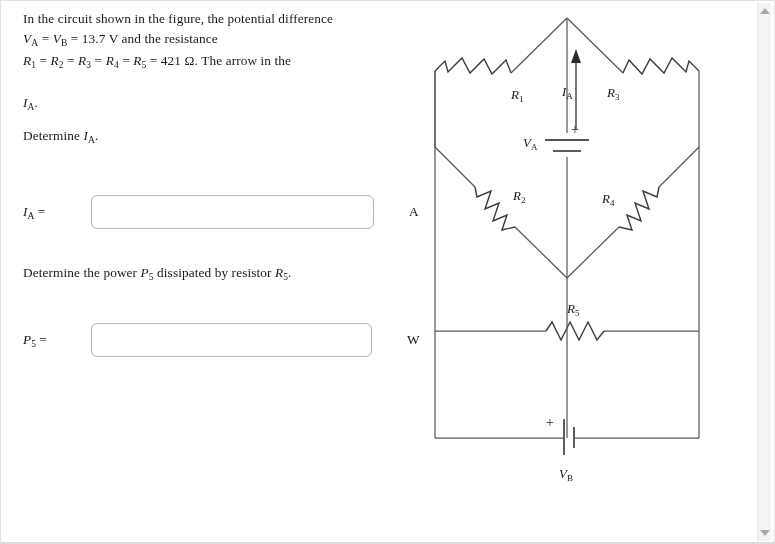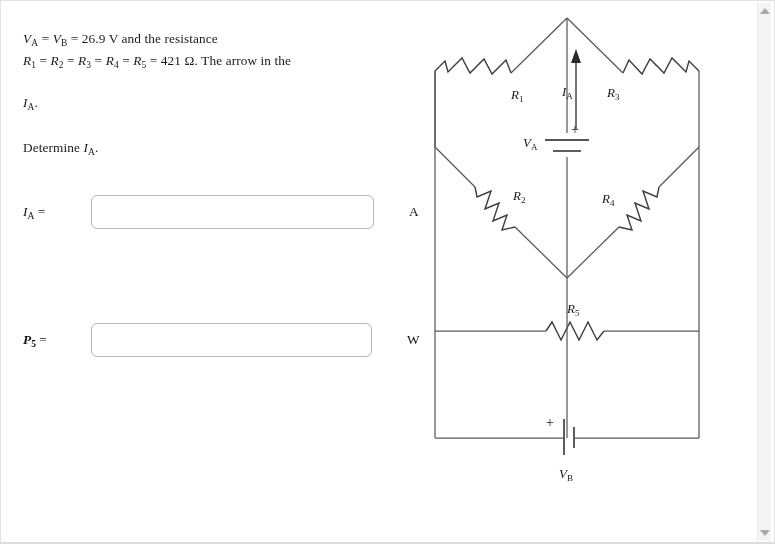--- a/index.html
+++ b/index.html
@@ -70,21 +70,21 @@
   }
   sub {
     font-size: 9.5px;
     vertical-align: baseline;
     position: relative;
     top: 3px;
     font-style: normal;
   }
 
   #statement { width: 360px; }
-  #q1-prompt { margin-top: 24px; }
+  #q1-prompt { margin-top: 12px; }
 
   
   .answer-row {
     position: absolute;
     left: 22px;
     display: flex;
     align-items: center;
     gap: 24px;
   }
   #row-ia { top: 194px; }
@@ -169,52 +169,56 @@
 <div id="page-frame">
 
   <div id="scrollbar">
     <div class="sb-arrow sb-up"></div>
     <div class="sb-arrow sb-down"></div>
   </div>
 
   <div id="problem-pane">
 
     <div id="statement" class="ptext">
-      <br>
+      <span>In the circuit shown in the figure, the potential difference</span><br>
       <span class="mi">V<sub>A</sub></span> =
       <span class="mi">V<sub>B</sub></span> =
-      <span>26.9 V</span> and the resistance<br>
+      <span>13.7 V</span> and the resistance<br>
       <span class="mi">R<sub>1</sub></span> =
       <span class="mi">R<sub>2</sub></span> =
       <span class="mi">R<sub>3</sub></span> =
       <span class="mi">R<sub>4</sub></span> =
       <span class="mi">R<sub>5</sub></span> =
       <span>421 Ω</span>. The arrow in the<br>
       <br>
       <span class="mi">I<sub>A</sub></span>.
     </div>
 
     <div id="q1-prompt" class="ptext">
       Determine <span class="mi">I<sub>A</sub></span>.
     </div>
   </div>
 
+  <div id="q2-prompt" class="ptext">
+    Determine the power <span class="mi">P<sub>5</sub></span>
+    dissipated by resistor <span class="mi">R<sub>5</sub></span>.
+  </div>
 
   <div id="row-ia" class="answer-row">
     <span class="ans-label">
       <span class="mi" style="font-style:italic">I<sub>A</sub></span>
       <span>=</span>
     </span>
     <input id="input-ia" class="ans-input" type="text" placeholder="" style="">
     <span class="ans-unit">A</span>
   </div>
 
   <div id="row-p5" class="answer-row">
     <span class="ans-label">
-      <span class="mi" style="font-style:italic;font-weight:bold">P<sub>5</sub></span>
+      <span class="mi" style="font-style:italic;font-weight:normal">P<sub>5</sub></span>
       <span>=</span>
     </span>
     <input id="input-p5" class="ans-input" type="text" placeholder="" style="">
     <span class="ans-unit">W</span>
   </div>
 
   <div id="figure">
     <svg width="320" height="500" viewBox="0 0 320 500" xmlns="http://www.w3.org/2000/svg">
 
       <path class="wire" d="M16,146 L16,437"></path>

